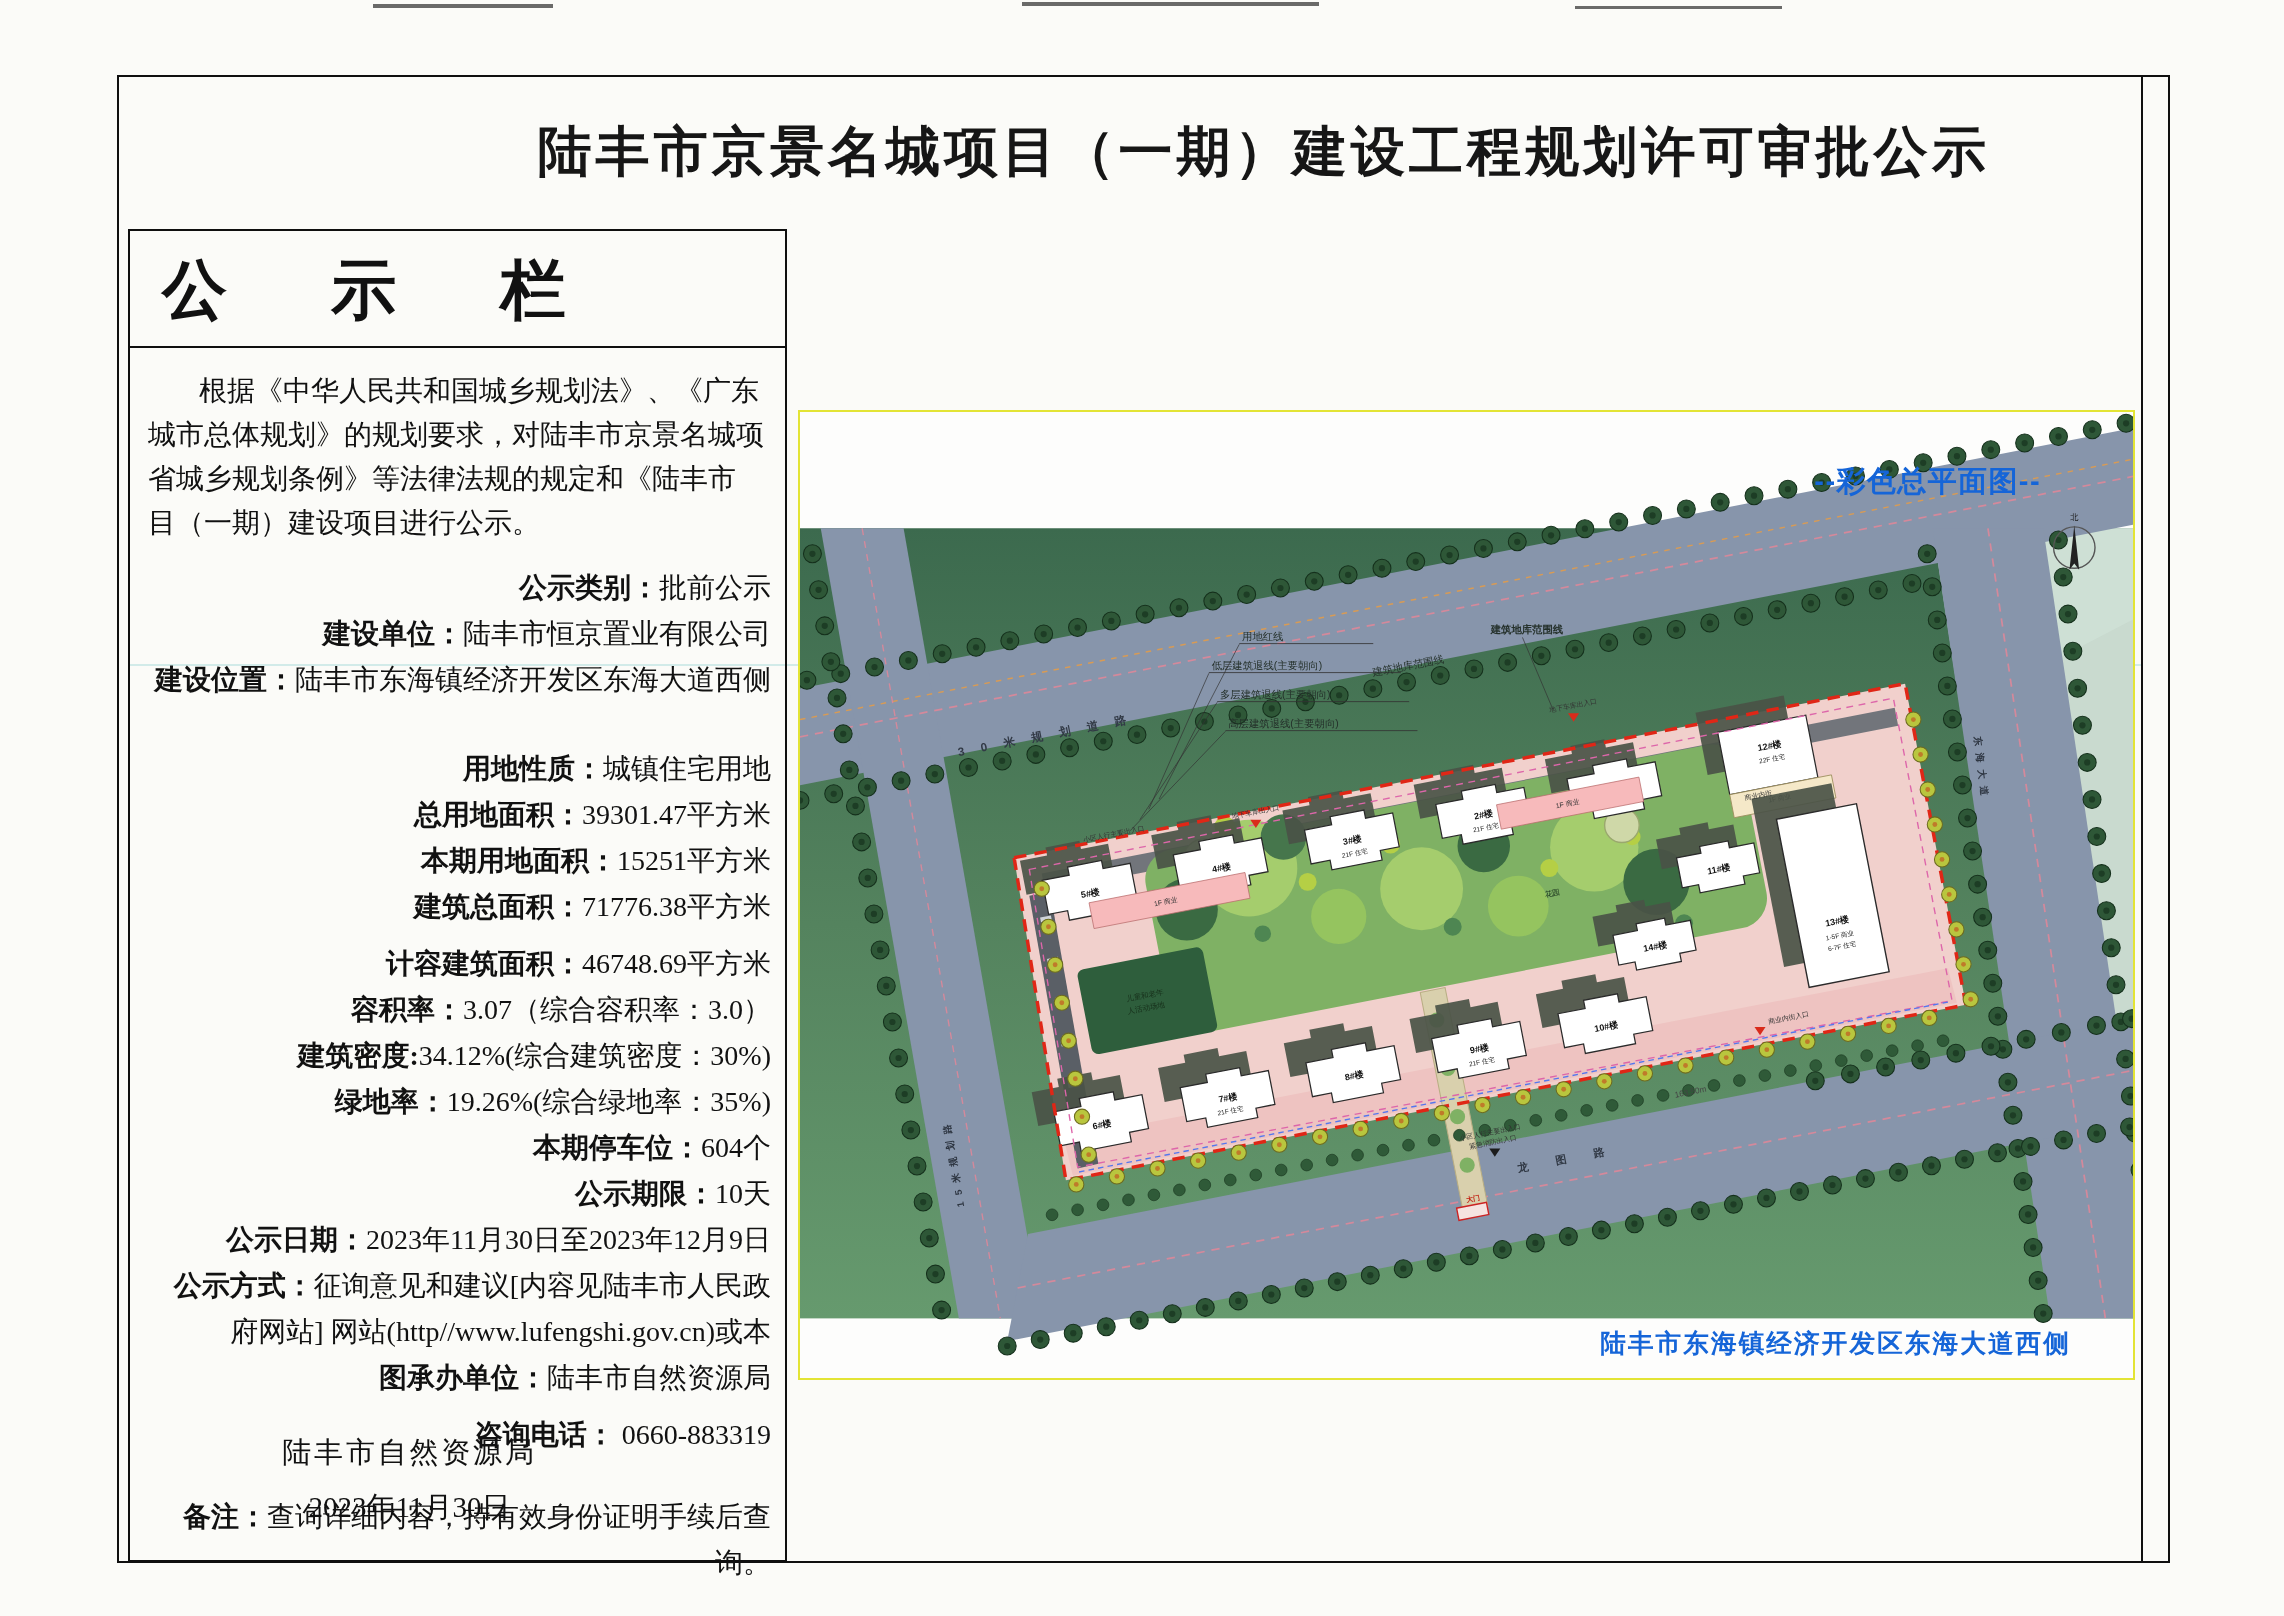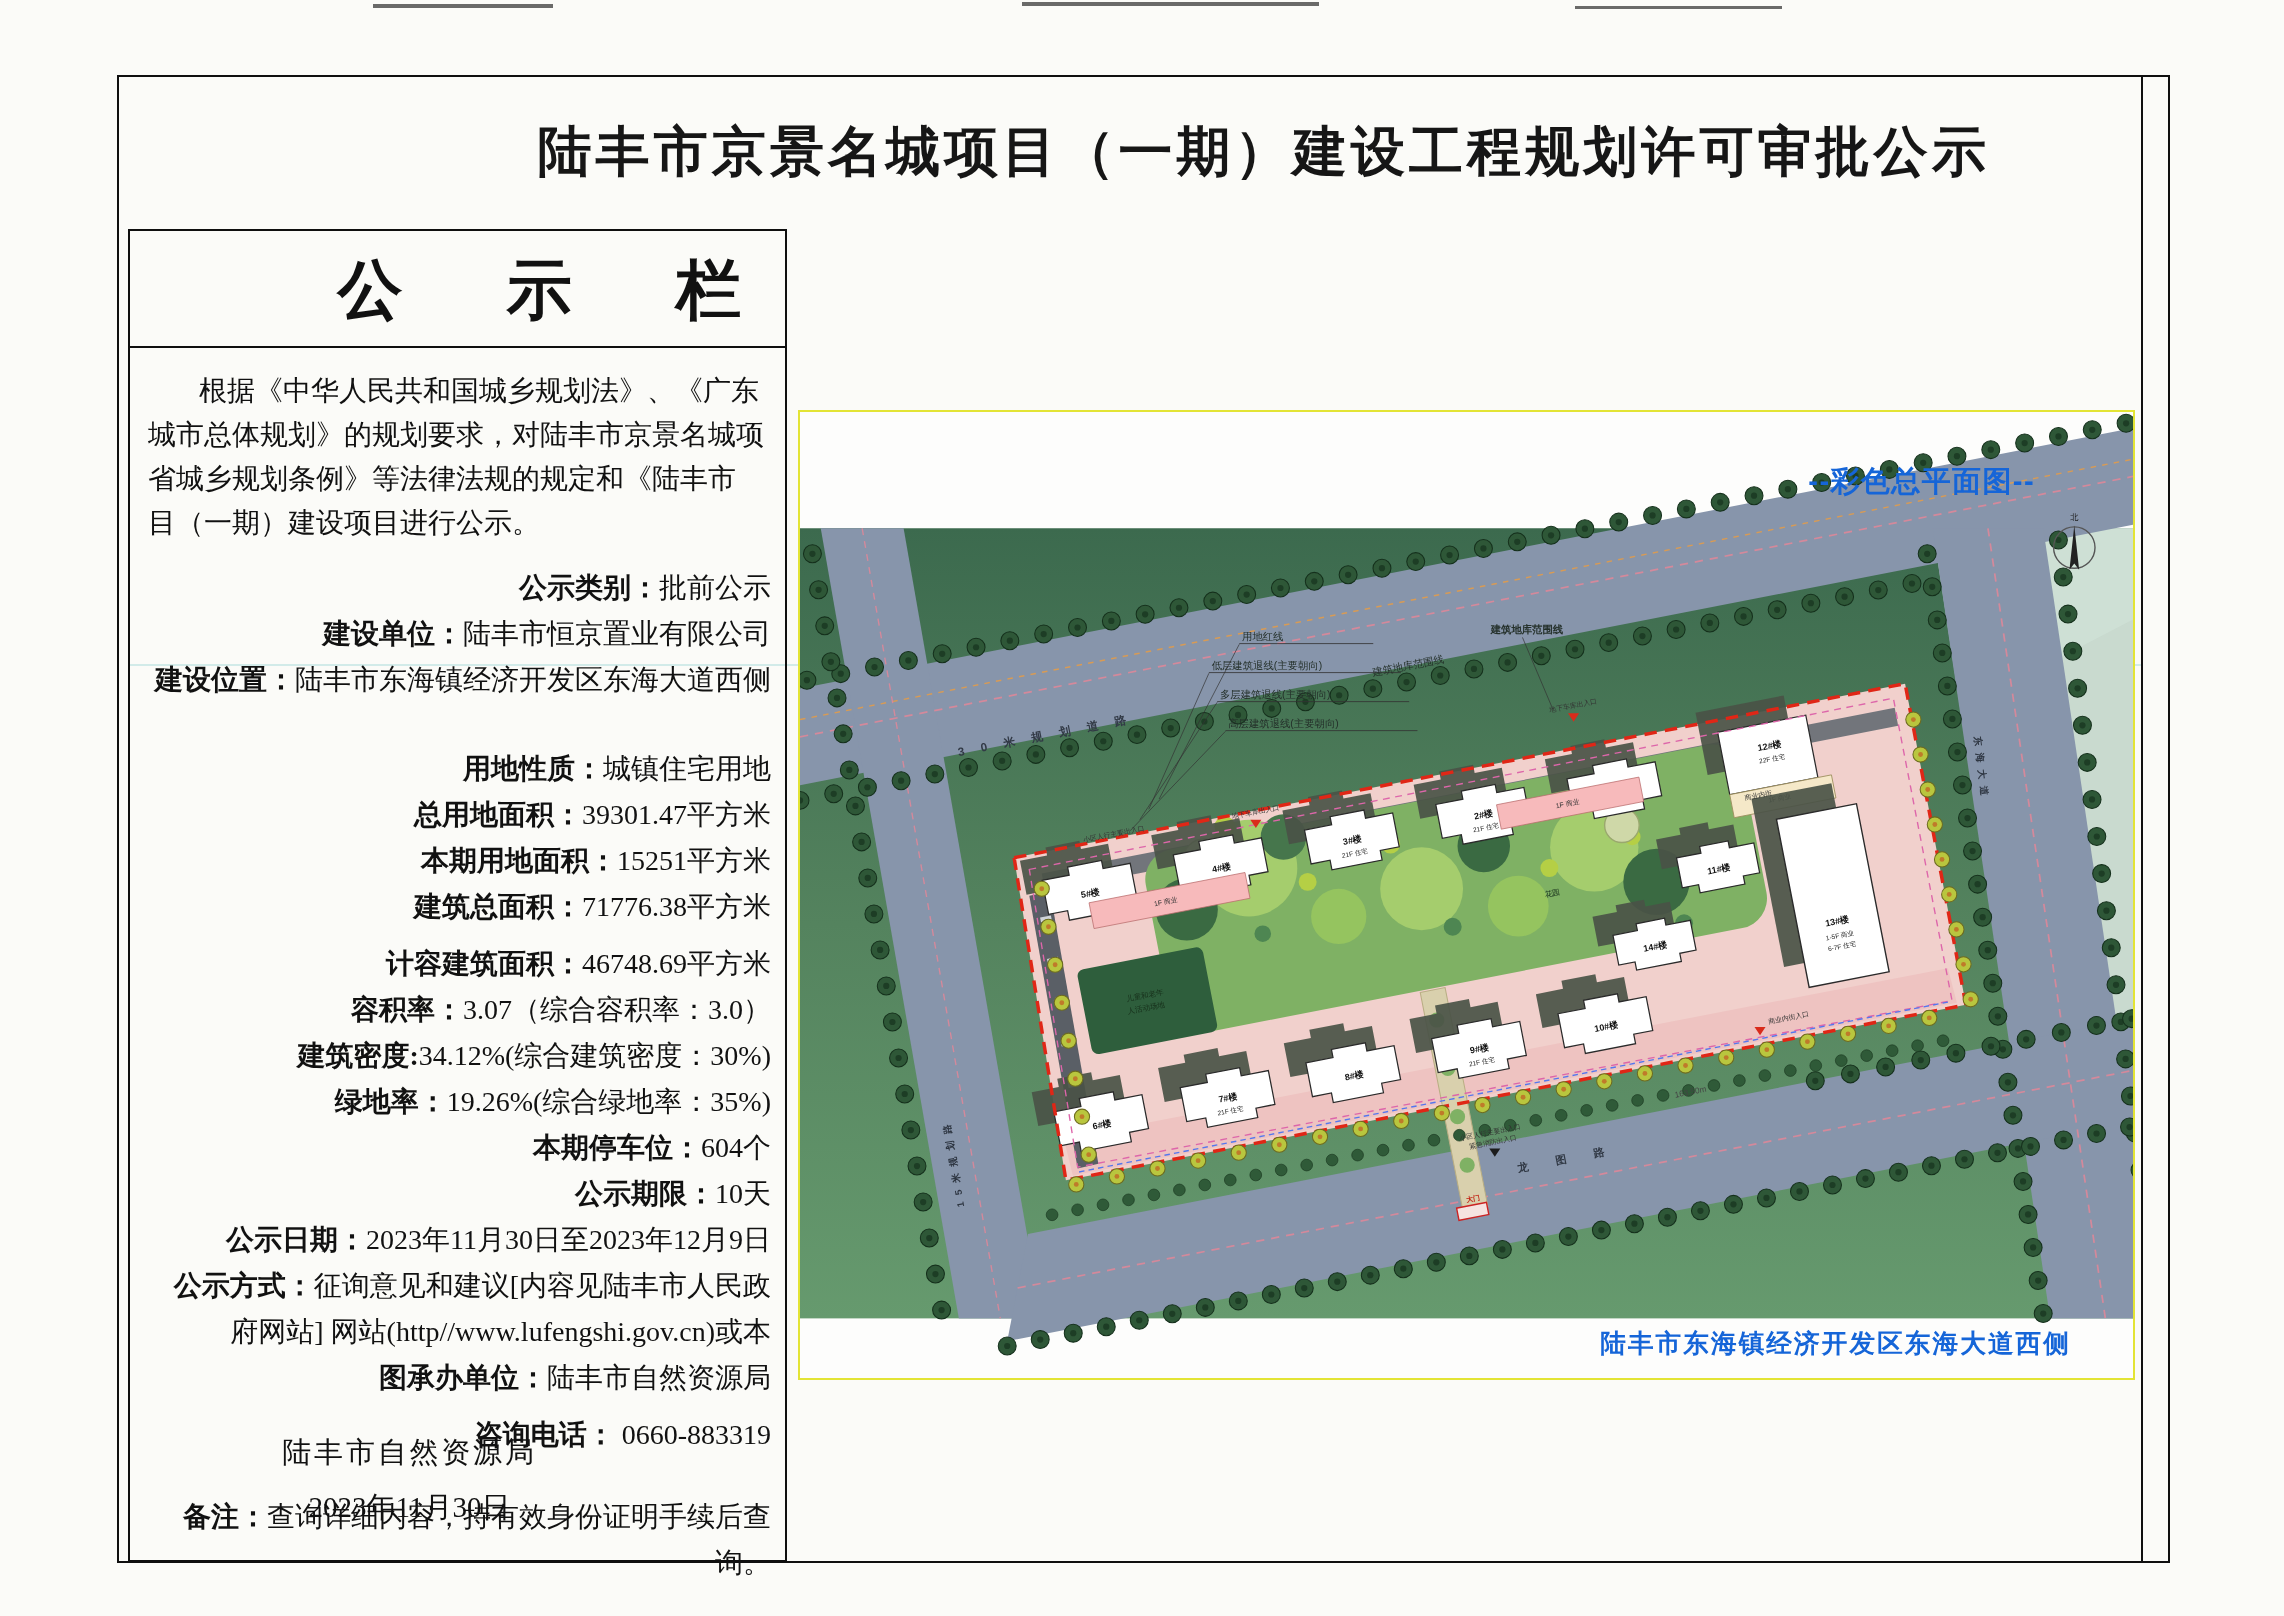--- a/index.html
+++ b/index.html
@@ -9,41 +9,41 @@
   .scanmark{position:absolute;background:#1c1c1c;opacity:.65;}
   .cyanline{position:absolute;left:128px;width:2013px;height:2.1px;background:#9fd6d6;opacity:.45;}
   
   #frame{position:absolute;left:117px;top:75px;width:2053px;height:1488px;border:2.8px solid #0f0f0f;box-sizing:border-box;}
   #frame-inner-right{position:absolute;left:2141px;top:75px;width:2.1px;height:1488px;background:#0f0f0f;}
   
   #title{position:absolute;left:180px;top:116px;width:1810px;text-align:right;
          font-size:54px;font-weight:bold;letter-spacing:4.1px;color:#161616;}
   
   #panel{position:absolute;left:128px;top:229px;width:659px;height:1333px;border:2.1px solid #0f0f0f;box-sizing:border-box;background:transparent;}
-  #board-header{width:100%;text-align:right;font-size:65px;font-weight:bold;letter-spacing:44px;
+  #board-header{width:100%;text-align:left;font-size:65px;font-weight:bold;letter-spacing:44px;
                 padding:15px 0 12.4px 32px;box-sizing:border-box;border-bottom:2.1px solid #0f0f0f;}
   #panel-body{padding:21px 14px 0 18px;font-size:28px;line-height:44px;}
   .intro-line{white-space:nowrap;}
   .intro-line.first{text-indent:51px;}
   .fields{margin-top:19.3px;}
   .frow{white-space:nowrap;line-height:46px;text-align:right;}
   .frow .lbl{font-weight:bold;}
   .gap-lg{height:43px;}
   .gap-sm{height:11px;}
   .remark{margin-top:36px;}
   .remark .cont{padding-left:117px;}
   #signature{position:absolute;left:0;top:1202px;width:100%;text-align:center;}
   #sign-org{font-size:29px;letter-spacing:2.8px;transform:translateX(-48px);}
   #sign-date{font-size:29px;margin-top:15px;transform:translateX(-48px);}
   
   #plan{position:absolute;left:798px;top:410px;width:1333px;height:966px;background:#fdfdfc;
         border:2.8px solid #e3e435;box-sizing:content-box;}
   #plan svg{display:block;}
   .cap{position:absolute;font-family:"Liberation Sans","DejaVu Sans",sans-serif;font-weight:bold;color:#1565d8;}
-  #cap-top{top:50px;right:98px;font-size:29px;letter-spacing:1.4px;}
+  #cap-top{top:50px;right:92px;font-size:29px;letter-spacing:1.4px;}
   #cap-bottom{bottom:16.6px;right:62px;font-size:25.6px;letter-spacing:2.1px;}
   
   text{font-family:"Liberation Sans","DejaVu Sans",sans-serif;fill:#1d1d1d;}
   .leg{font-size:15px;fill:#24302a;}
   .rdname{font-size:17px;fill:#323a46;letter-spacing:24px;font-weight:bold;}
   .rdname2{font-size:16px;fill:#323a46;letter-spacing:40px;font-weight:bold;}
   .rdname3{font-size:14px;fill:#2e3642;letter-spacing:10px;font-weight:bold;}
   .bl{font-size:13px;fill:#111;text-anchor:middle;font-weight:bold;}
   .bn{font-size:9.5px;fill:#222;text-anchor:middle;}
   .tiny{font-size:10px;fill:#333;text-anchor:middle;}

